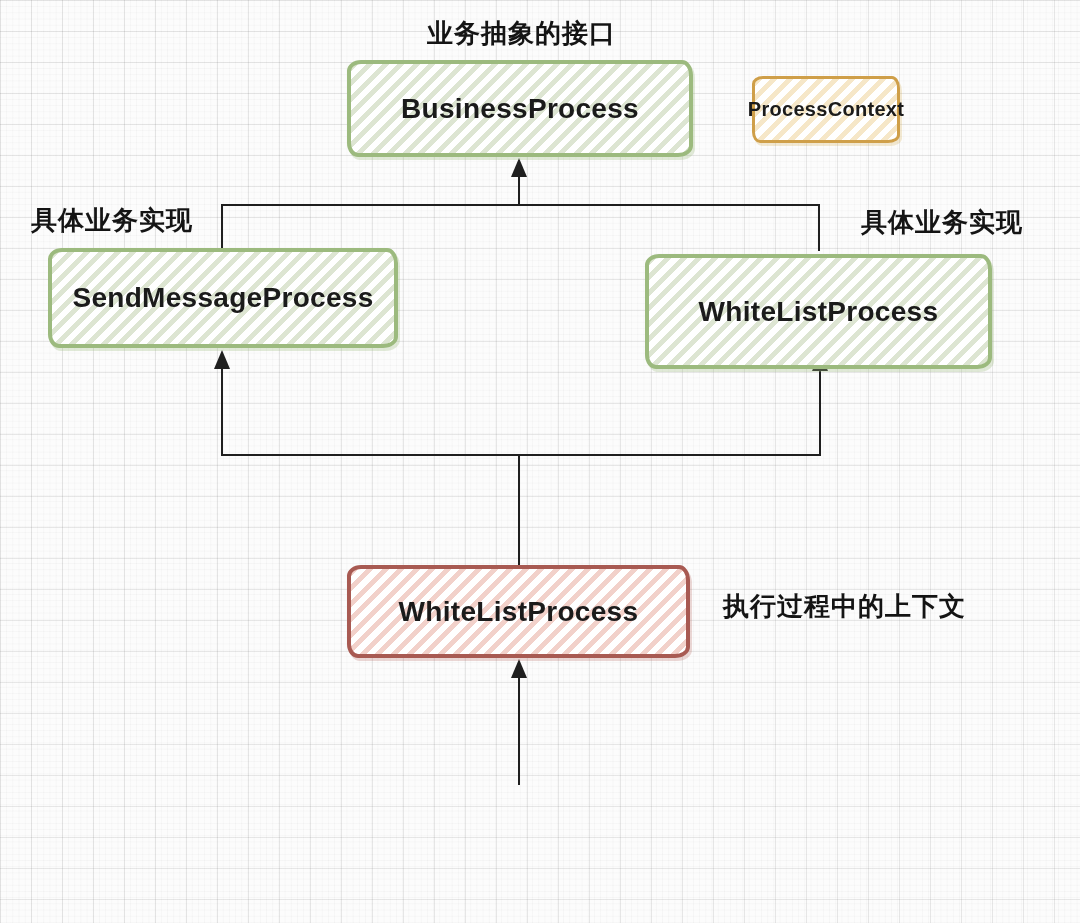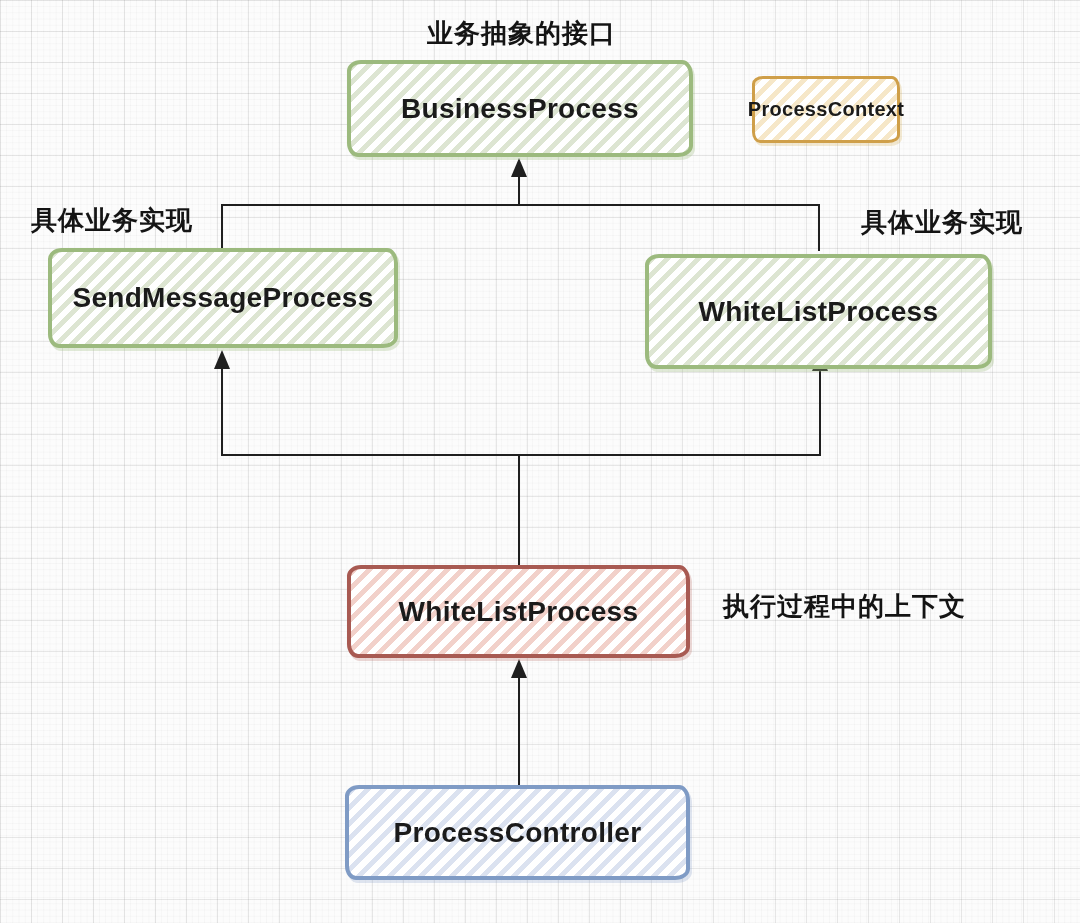--- a/index.html
+++ b/index.html
@@ -97,21 +97,20 @@
   <div class="node green big" style="left:347px; top:60px; width:346px; height:97px;">BusinessProcess</div>
 
   <div class="node orange small" style="left:752px; top:76px; width:148px; height:67px; border-width:3px; border-radius:11px 8px 12px 8px / 8px 12px 8px 11px;">ProcessContext</div>
 
   <div class="node green big" style="left:48px; top:248px; width:350px; height:100px;">SendMessageProcess</div>
 
   <div class="node green big" style="left:645px; top:254px; width:347px; height:115px;">WhiteListProcess</div>
 
   <div class="node red big" style="left:347px; top:565px; width:343px; height:93px;">WhiteListProcess</div>
 
-  <div class="node blue big" style="left:345px; top:785px; width:345px; height:95px;">ProcessController</div>
 
   <div class="arrow-up" style="left:511px; top:158px;"></div>
   <div class="vline" style="left:518px; top:175px; height:31px;"></div>
   <div class="hline" style="left:221px; top:204px; width:599px;"></div>
   <div class="vline" style="left:221px; top:205px; height:44px;"></div>
   <div class="vline" style="left:818px; top:205px; height:46px;"></div>
 
   <div class="arrow-up" style="left:214px; top:350px;"></div>
   <div class="vline" style="left:221px; top:367px; height:89px;"></div>
   <div class="arrow-up" style="left:812px; top:352px;"></div>

